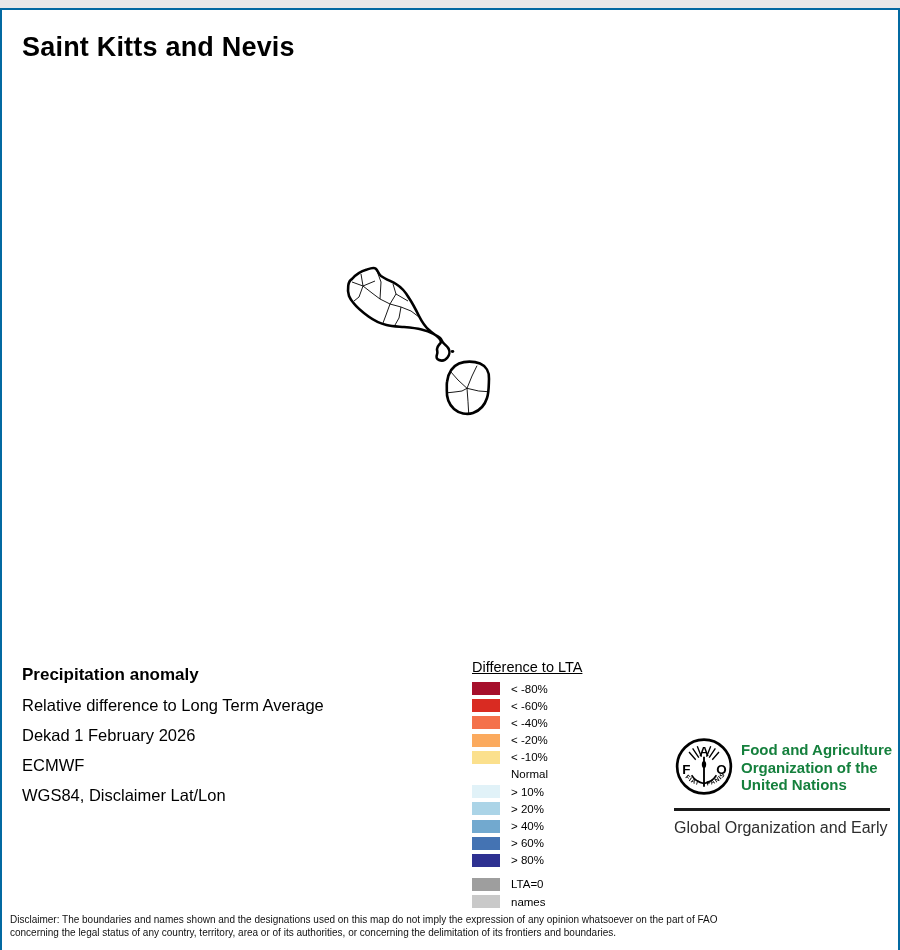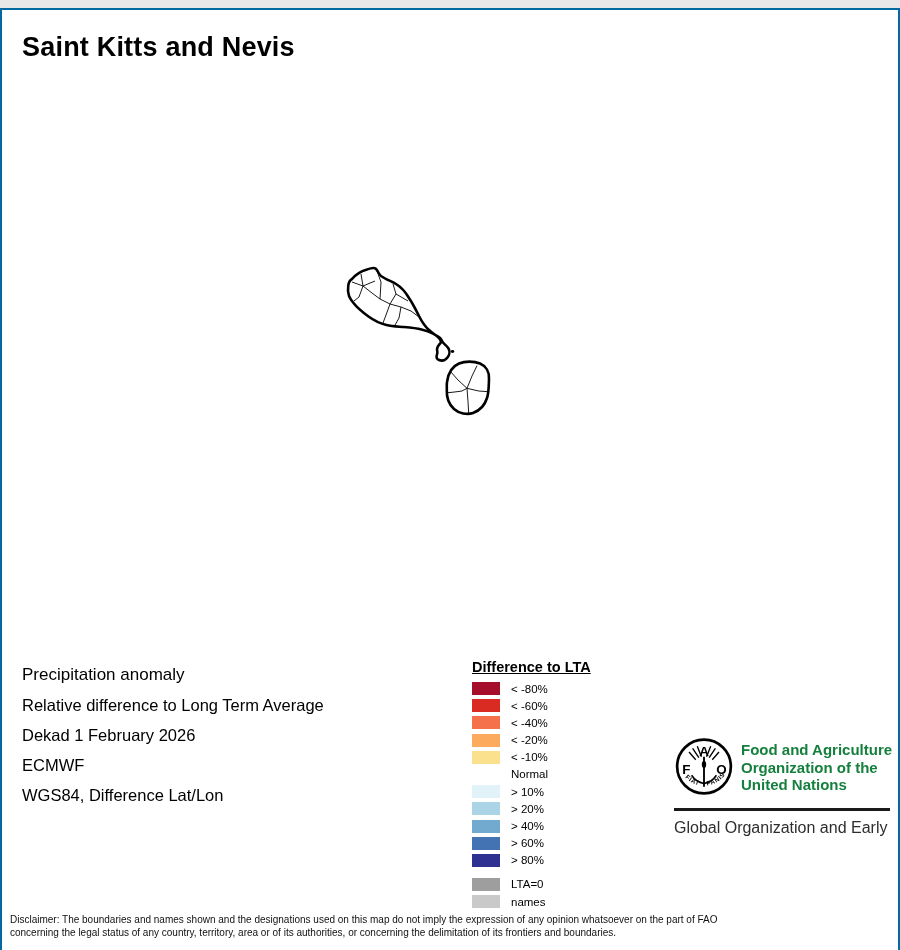--- a/index.html
+++ b/index.html
@@ -9,25 +9,25 @@
     font-family:"Liberation Sans", sans-serif; color:#000; overflow:hidden;
   }
   .page-title {
     position:absolute; left:20px; top:22px;
     font-size:27px; font-weight:bold; letter-spacing:0.2px;
   }
   .map-svg { position:absolute; left:330px; top:245px; }
 
   .info-block { position:absolute; left:20px; top:650px; }
   .info-line { height:30px; line-height:30px; font-size:16.5px; white-space:nowrap; }
-  .info-line.bold { font-weight:normal; font-size:17px; }
+  .info-line.bold { font-weight:bold; font-size:17px; }
 
   .legend { position:absolute; left:470px; top:649px; }
   .legend-title {
-    font-size:14.5px; font-weight:bold; text-decoration:underline;
+    font-size:14.5px; font-weight:normal; text-decoration:underline;
     margin-bottom:7px; white-space:nowrap;
   }
   .legend-row { display:flex; align-items:center; height:13px; margin-bottom:4.2px;text-align:center; }
   .legend-row .swatch { width:28px; height:13px; flex:0 0 28px; }
   .legend-row .swatch-label { margin-left:11px; font-size:11.5px; white-space:nowrap; }
   .legend-extra { margin-top:11px; }
 
   .fao-logo { position:absolute; left:671px; top:726px; }
   .fao-org {
     position:absolute; left:739px; top:731px;
@@ -107,21 +107,21 @@
          M 465,378.3 L 466,391.7 L 466.7,403.3
          M 465,378.3 L 476.7,381 L 486,381.7
          M 465,378.3 L 470,366 L 475,355.7" fill="none" stroke="#000" stroke-width="0.9"></path>
   </svg>
 
   <div class="info-block">
     <div class="info-line bold">Precipitation anomaly</div>
     <div class="info-line">Relative difference to Long Term Average</div>
     <div class="info-line">Dekad 1 February 2026</div>
     <div class="info-line">ECMWF</div>
-    <div class="info-line">WGS84, Difference Lat/Lon</div>
+    <div class="info-line">WGS84, Disclaimer Lat/Lon</div>
   </div>
 
   <div class="legend">
     <div class="legend-title">Difference to LTA</div>
     <div>
         <div class="legend-row">
           <span class="swatch" style="background: rgb(166, 15, 43);"></span>
           <span class="swatch-label">&lt; -80%</span>
         </div>
         <div class="legend-row">

